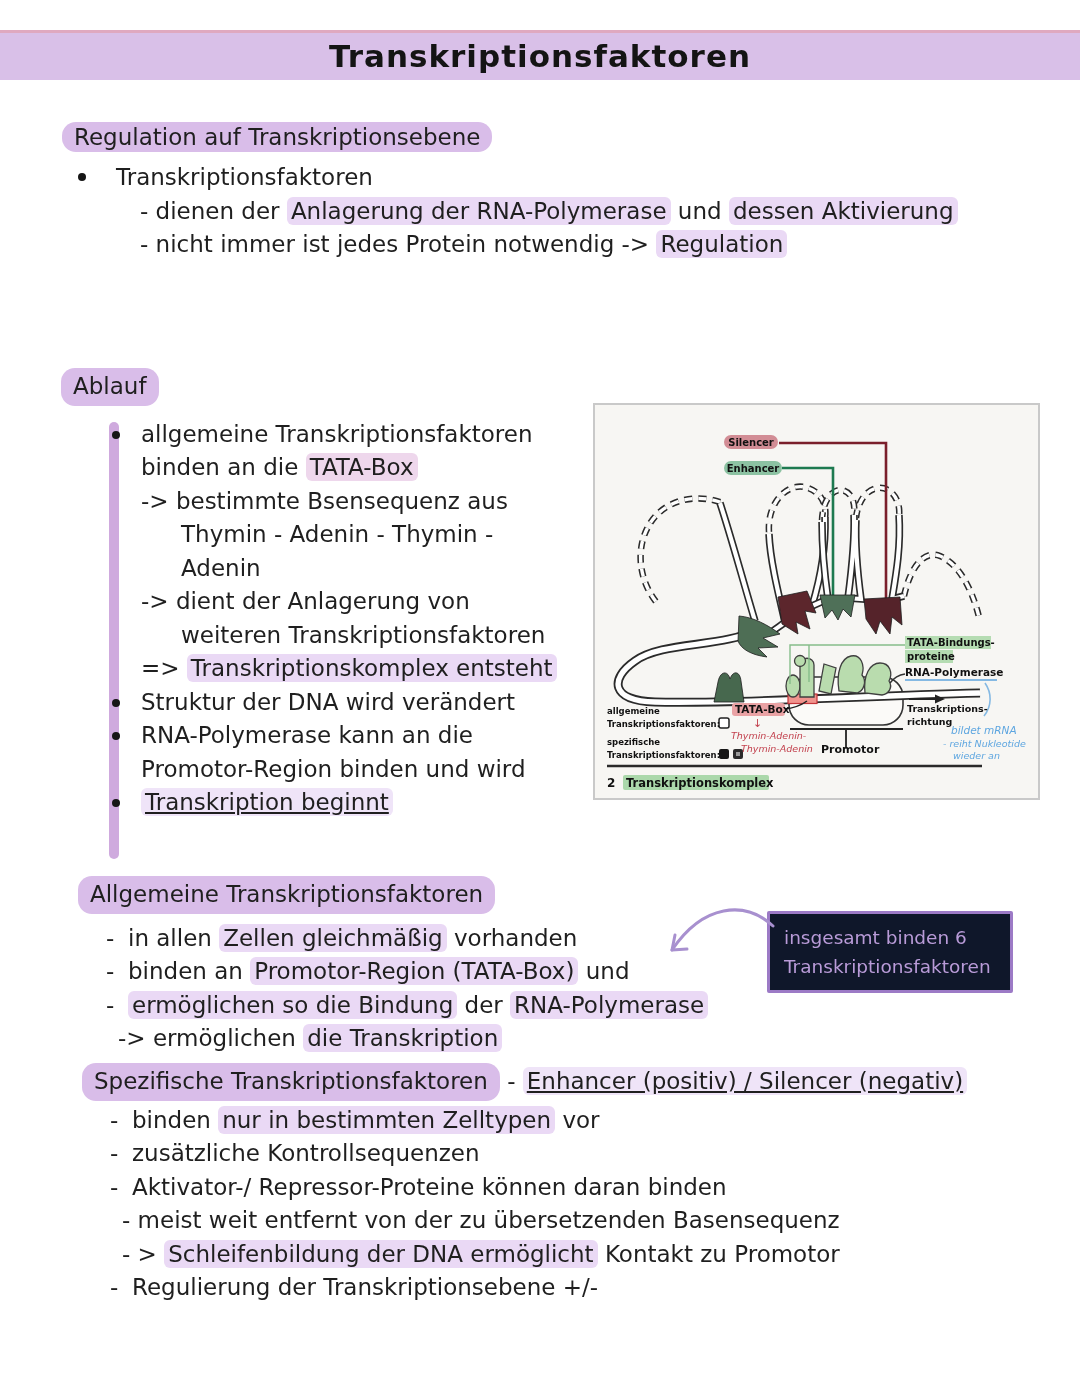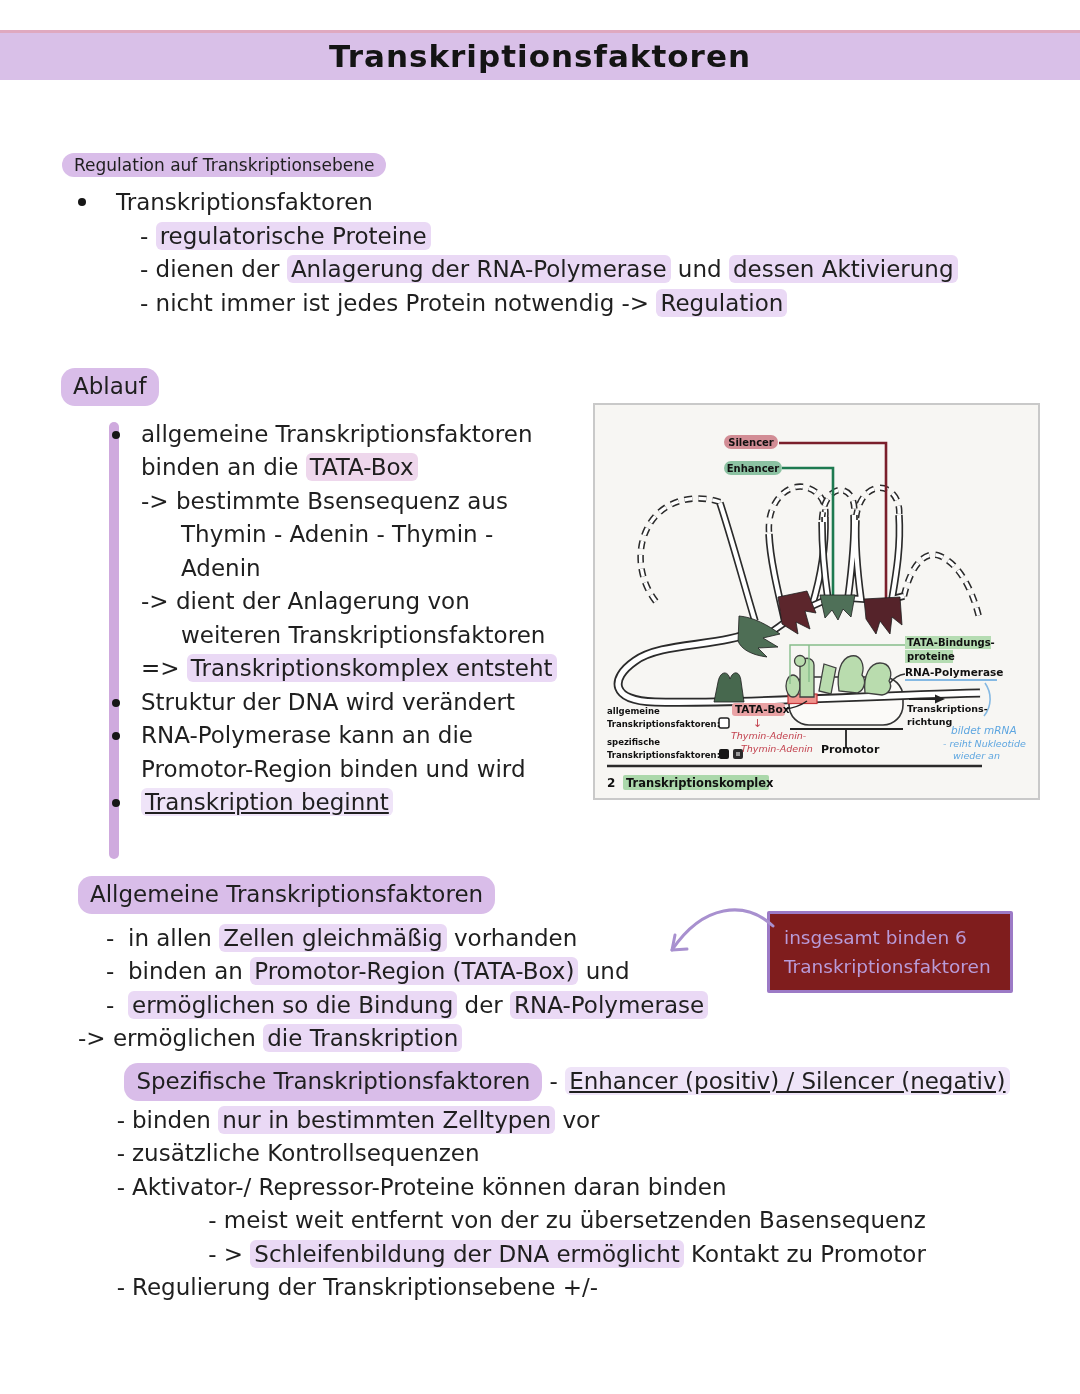--- a/index.html
+++ b/index.html
@@ -15,51 +15,51 @@
   
   .pill{display:inline-block;background:#d9bde9;border-radius:14px;padding:2px 12px;}
   .hl{background:#ead9f5;border-radius:6px;padding:1px 4px;}
   .hl-pink{background:#eed7ec;border-radius:6px;padding:1px 4px;}
   .hl-light{background:#efe4f8;border-radius:6px;padding:1px 4px;text-decoration:underline;}
 
   .t{font-size:23px;line-height:33.5px;}
 
   
   .reg{position:absolute;left:62px;top:122px;width:960px;}
-  .reg .head{font-size:17px;margin-top:31px;}
+  .reg .head{font-size:23px;}
   .bullet-row{margin-top:9px;display:flex;align-items:baseline;}
   .dot-b{width:8px;height:8px;border-radius:50%;background:#161616;margin:0 30px 0 16px;
          position:relative;top:-4px;flex:0 0 8px;}
   .reg .subs{margin-left:78px;}
 
   
   .ablauf{position:absolute;left:61px;top:368px;width:520px;}
   .ab-wrap{position:relative;margin-top:12px;padding-left:80px;}
   .vline{position:absolute;left:48px;top:4px;width:10px;height:437px;border-radius:6px;
          background:#cfaade;}
   .ab-item{position:relative;}
   .ab-item.dot::before{content:"";position:absolute;left:-29px;top:13px;width:8px;height:8px;
                        border-radius:50%;background:#161616;}
   .ind1{margin-left:40px;}
 
   
   .allg{position:absolute;left:78px;top:876px;width:700px;}
   .sec-rows{margin-top:8px;}
   .dash-row{display:flex;}
   .dash-col{flex:0 0 50px;padding-left:28px;box-sizing:border-box;}
-  .plain-row{}
+  .plain-row{margin-left:40px;}
 
   
   .note-box{position:absolute;left:767px;top:911px;width:212px;border:3px solid #9c7ac6;
-            background:#7f1d1d;border-radius:2px;padding:9px 14px;font-size:18.5px;
+            background:#0f172a;border-radius:2px;padding:9px 14px;font-size:18.5px;
             line-height:29px;color:#b99bd8;}
   .arrow-svg{position:absolute;left:645px;top:898px;}
 
   
-  .spez{position:absolute;left:82px;top:1063px;width:970px;text-align:center;}
+  .spez{position:absolute;left:82px;top:1063px;width:970px;}
   .spez .sec-rows{margin-top:3px;}
 
   
   .diagram{position:absolute;left:593px;top:403px;width:447px;height:397px;}
   .beads-o{fill:none;stroke:#2b2b2b;stroke-width:6.5;stroke-dasharray:8 6;}
   .beads-i{fill:none;stroke:#ffffff;stroke-width:3.4;stroke-dasharray:8 6;}
   .tube-o{fill:none;stroke:#2b2b2b;stroke-width:7.5;}
   .tube-i{fill:none;stroke:#ffffff;stroke-width:4.2;}
   .strand-o{fill:none;stroke:#2b2b2b;stroke-width:9;}
   .strand-i{fill:none;stroke:#ffffff;stroke-width:5.4;}
@@ -76,21 +76,20 @@
     <span class="title">Transkriptionsfaktoren</span>
   </div>
 
   <div class="reg">
     <span class="pill head">Regulation auf Transkriptionsebene</span>
     <div class="bullet-row t">
       <span class="dot-b"></span>
       <span>Transkriptionsfaktoren</span>
     </div>
     <div class="subs t">
-      <div><span>- </span><span class="hl">regulatorische Proteine</span></div>
       <div><span>- dienen der </span><span class="hl">Anlagerung der RNA-Polymerase</span><span> und </span><span class="hl">dessen Aktivierung</span></div>
       <div><span>- nicht immer ist jedes Protein notwendig -&gt; </span><span class="hl">Regulation</span></div>
     </div>
   </div>
 
   <div class="ablauf">
     <span class="pill t">Ablauf</span>
     <div class="ab-wrap t">
       <div class="vline"></div>
       <div class="ab-item dot">

